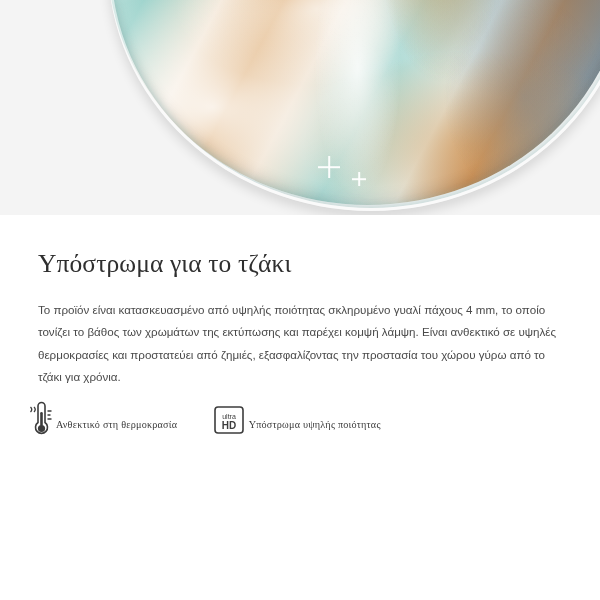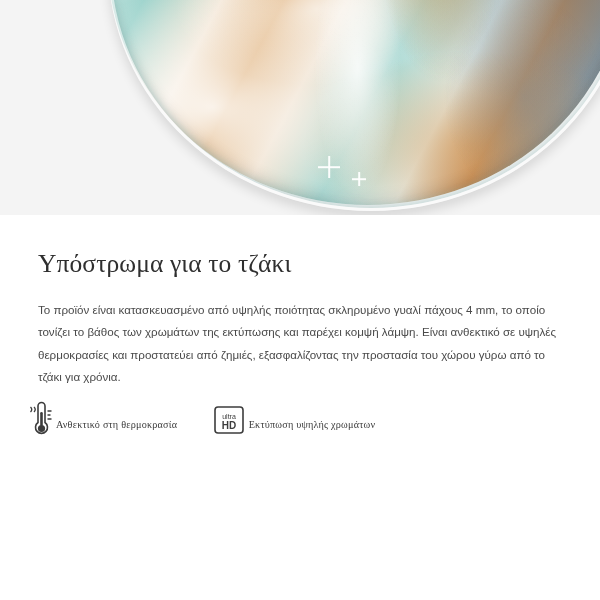--- a/index.html
+++ b/index.html
@@ -201,21 +201,21 @@
     </div>
 
     <div class="feature">
       <div class="feature-icon">
         <svg width="40" height="40" viewBox="0 0 40 40">
           <rect x="6" y="7" width="28" height="26" rx="3" fill="none" stroke="#3d3d3d" stroke-width="1.6"></rect>
           <text x="20" y="18.5" text-anchor="middle" font-family="Liberation Sans, sans-serif" font-size="7" fill="#3d3d3d">ultra</text>
           <text x="20" y="29" text-anchor="middle" font-family="Liberation Sans, sans-serif" font-size="10" font-weight="bold" fill="#3d3d3d">HD</text>
         </svg>
       </div>
-      <div class="feature-label">Εκτύπωση υψηλής χρωμάτων</div>
+      <div class="feature-label">Υπόστρωμα υψηλής ποιότητας</div>
     </div>
 
 
 
 
 
   </div>
 </div>
 
 </body></html>

